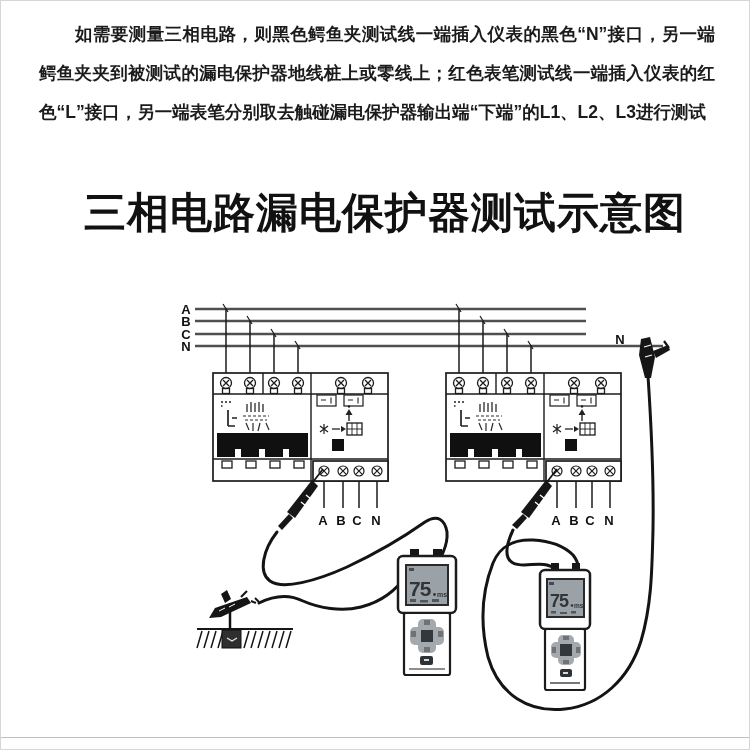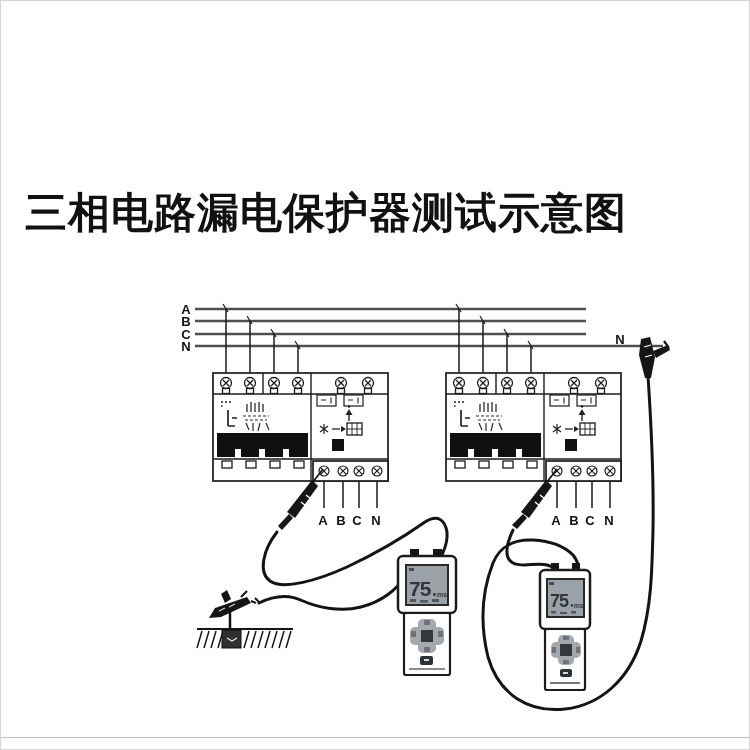--- a/index.html
+++ b/index.html
@@ -12,36 +12,37 @@
     overflow:hidden;
   }
   .instructions{
     position:absolute;left:38px;top:14px;width:676px;
     margin:0;
     font-size:17.5px;line-height:39px;
     text-align:justify;text-indent:2.05em;
     color:#1b1b1b;font-weight:600;
   }
   .title{
-    position:absolute;left:24px;top:184px;width:680px;
-    margin:0;
+    position:absolute;left:44px;top:184px;width:680px;
+    margin:0;text-align:center;
     font-size:42px;font-weight:bold;letter-spacing:1px;color:#111;
   }
   .diagram{position:absolute;left:0;top:0;}
   .bottom-line{
     position:absolute;left:0;top:736px;width:100%;height:0;
     border-top:1px solid #c0c0c0;
   }
   svg text{font-family:"Liberation Sans","DejaVu Sans",sans-serif;}
 </style>
 </head>
 <body>
 
 <div class="page">
 
+  <p class="instructions">如需要测量三相电路，则黑色鳄鱼夹测试线一端插入仪表的黑色“N”接口，另一端鳄鱼夹夹到被测试的漏电保护器地线桩上或零线上；红色表笔测试线一端插入仪表的红色“L”接口，另一端表笔分别取去触碰漏电保护器输出端“下端”的L1、L2、L3进行测试</p>
 
   <h1 class="title">三相电路漏电保护器测试示意图</h1>
 
   <svg class="diagram" width="750" height="750" viewBox="0 0 750 750">
 
     <defs>
 
       <g id="breaker-symbol">
         <rect x="0" y="0" width="175" height="108" fill="#fff" stroke="#1c1c1c" stroke-width="1.7"></rect>
         <path d="M0,21 H175 M50,0 V21 M98,0 V108 M0,86 H175" fill="none" stroke="#1c1c1c" stroke-width="1.4"></path>

